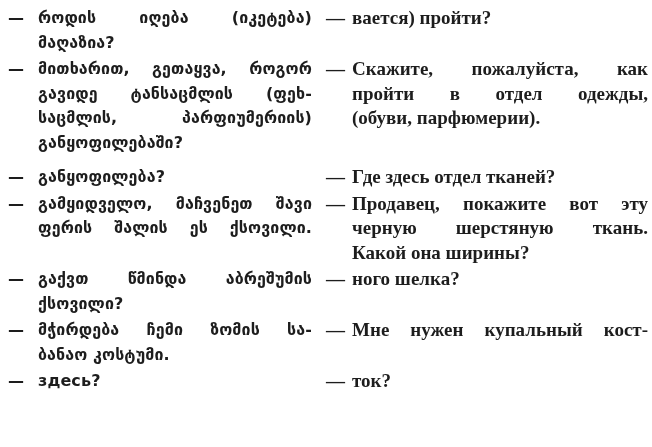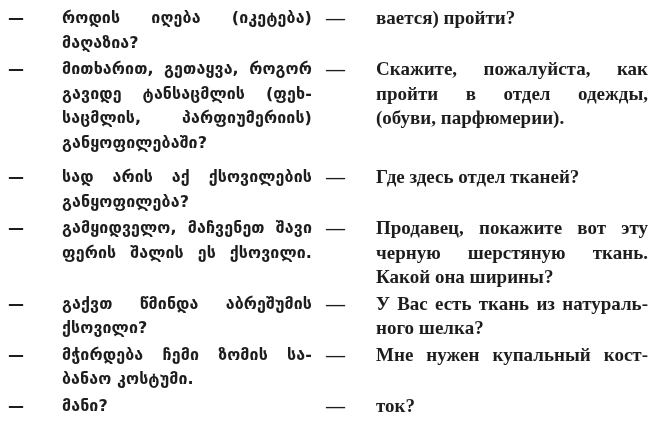--- a/index.html
+++ b/index.html
@@ -27,21 +27,21 @@
     font-size: 16px;
     line-height: 24.5px;
     letter-spacing: 0.1px;
   }
   .rus {
     font-family: "Liberation Serif", serif;
     font-weight: 700;
     font-size: 19px;
     line-height: 24.5px;
   }
-  .line { text-align: justify; text-align-last: justify; margin-left: 24px; }
+  .line { text-align: justify; text-align-last: justify; }
   .line.last { text-align-last: left; }
 </style>
 </head>
 <body>
 
 <div class="page">
 
   <div class="row">
     <div class="cell cell-left geo">
       <span class="dash">—</span>
@@ -75,21 +75,20 @@
         <div class="line">пройти в отдел одежды,</div>
         <div class="line last">(обуви, парфюмерии).</div>
       </div>
     </div>
   </div>
 
   <div class="row gap-before">
     <div class="cell cell-left geo">
       <span class="dash">—</span>
       <div class="text">
-        <div class="line">სად არის აქ ქსოვილების</div>
         <div class="line last">განყოფილება?</div>
       </div>
     </div>
     <div class="cell cell-right rus">
       <span class="dash">—</span>
       <div class="text">
         <div class="line last">Где здесь отдел тканей?</div>
       </div>
     </div>
   </div>
@@ -116,21 +115,20 @@
     <div class="cell cell-left geo">
       <span class="dash">—</span>
       <div class="text">
         <div class="line">გაქვთ წმინდა აბრეშუმის</div>
         <div class="line last">ქსოვილი?</div>
       </div>
     </div>
     <div class="cell cell-right rus">
       <span class="dash">—</span>
       <div class="text">
-        <div class="line">У Вас есть ткань из натураль-</div>
         <div class="line last">ного шелка?</div>
       </div>
     </div>
   </div>
 
   <div class="row">
     <div class="cell cell-left geo">
       <span class="dash">—</span>
       <div class="text">
         <div class="line">მჭირდება ჩემი ზომის სა-</div>
@@ -142,21 +140,21 @@
       <div class="text">
         <div class="line">Мне нужен купальный кост-</div>
       </div>
     </div>
   </div>
 
   <div class="row">
     <div class="cell cell-left geo">
       <span class="dash">—</span>
       <div class="text">
-        <div class="line last">მანი?</div>
+        <div class="line last">здесь?</div>
       </div>
     </div>
     <div class="cell cell-right rus">
       <span class="dash">—</span>
       <div class="text">
         <div class="line last">ток?</div>
       </div>
     </div>
   </div>
 

